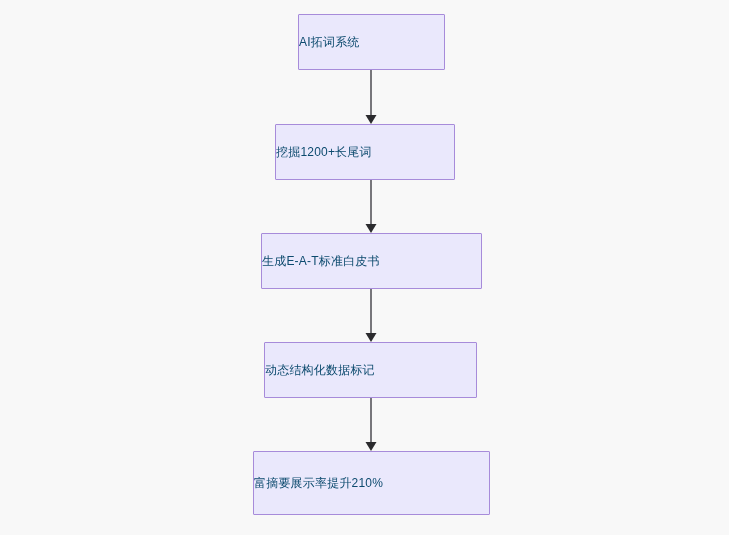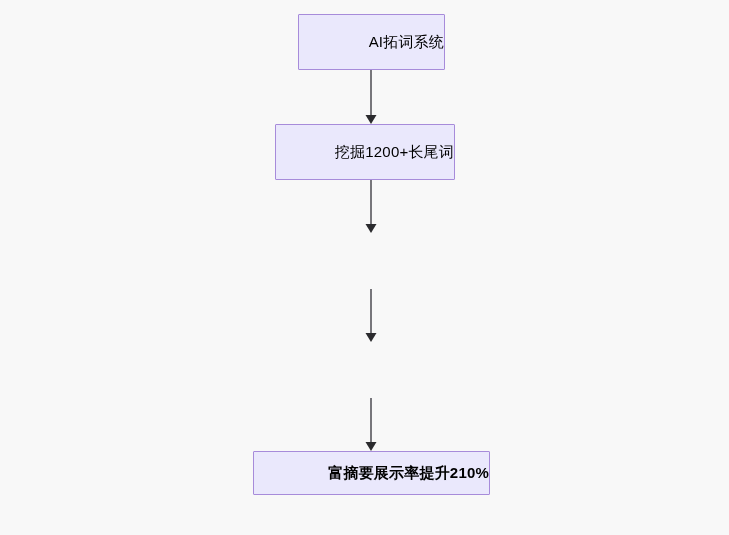--- a/index.html
+++ b/index.html
@@ -19,23 +19,23 @@
     height: 535px;
   }
   .node {
     position: absolute;
     box-sizing: border-box;
     background: #eae8fc;
     border: 1.5px solid #a78bda;
     border-radius: 1px;
     display: flex;
     align-items: center;
-    justify-content: flex-end;
-    color: #000000;
-    font-size: 15px;
+    justify-content: flex-start;
+    color: #0c4a6e;
+    font-size: 12px;
     line-height: 1.2;
     letter-spacing: 0.2px;
     white-space: nowrap;
     z-index: 2;
   }
   .node-label {
     display: block;
   }
   .edge {
     position: absolute;
@@ -70,16 +70,22 @@
     <svg class="edge" width="24" height="53" style="left: 359px; top: 398px;">
       <line class="edge-line" x1="12" y1="0" x2="12" y2="45"></line>
       <polygon class="edge-head" points="6.5,44 17.5,44 12,53"></polygon>
     </svg>
     <div class="node" style="left: 298px; top: 14px; width: 147px; height: 56px;">
       <span class="node-label">AI拓词系统</span>
     </div>
     <div class="node" style="left: 275px; top: 124px; width: 180px; height: 56px;">
       <span class="node-label">挖掘1200+长尾词</span>
     </div>
-    <div class="node" style="left: 253px; top: 451px; width: 237px; height: 44px; font-weight: bold;">
+    <div class="node" style="left: 261px; top: 233px; width: 221px; height: 56px;">
+      <span class="node-label">生成E-A-T标准白皮书</span>
+    </div>
+    <div class="node" style="left: 264px; top: 342px; width: 213px; height: 56px;">
+      <span class="node-label">动态结构化数据标记</span>
+    </div>
+    <div class="node" style="left: 253px; top: 451px; width: 237px; height: 64px;">
       <span class="node-label">富摘要展示率提升210%</span>
     </div>
   </div>
 
 </body></html>

